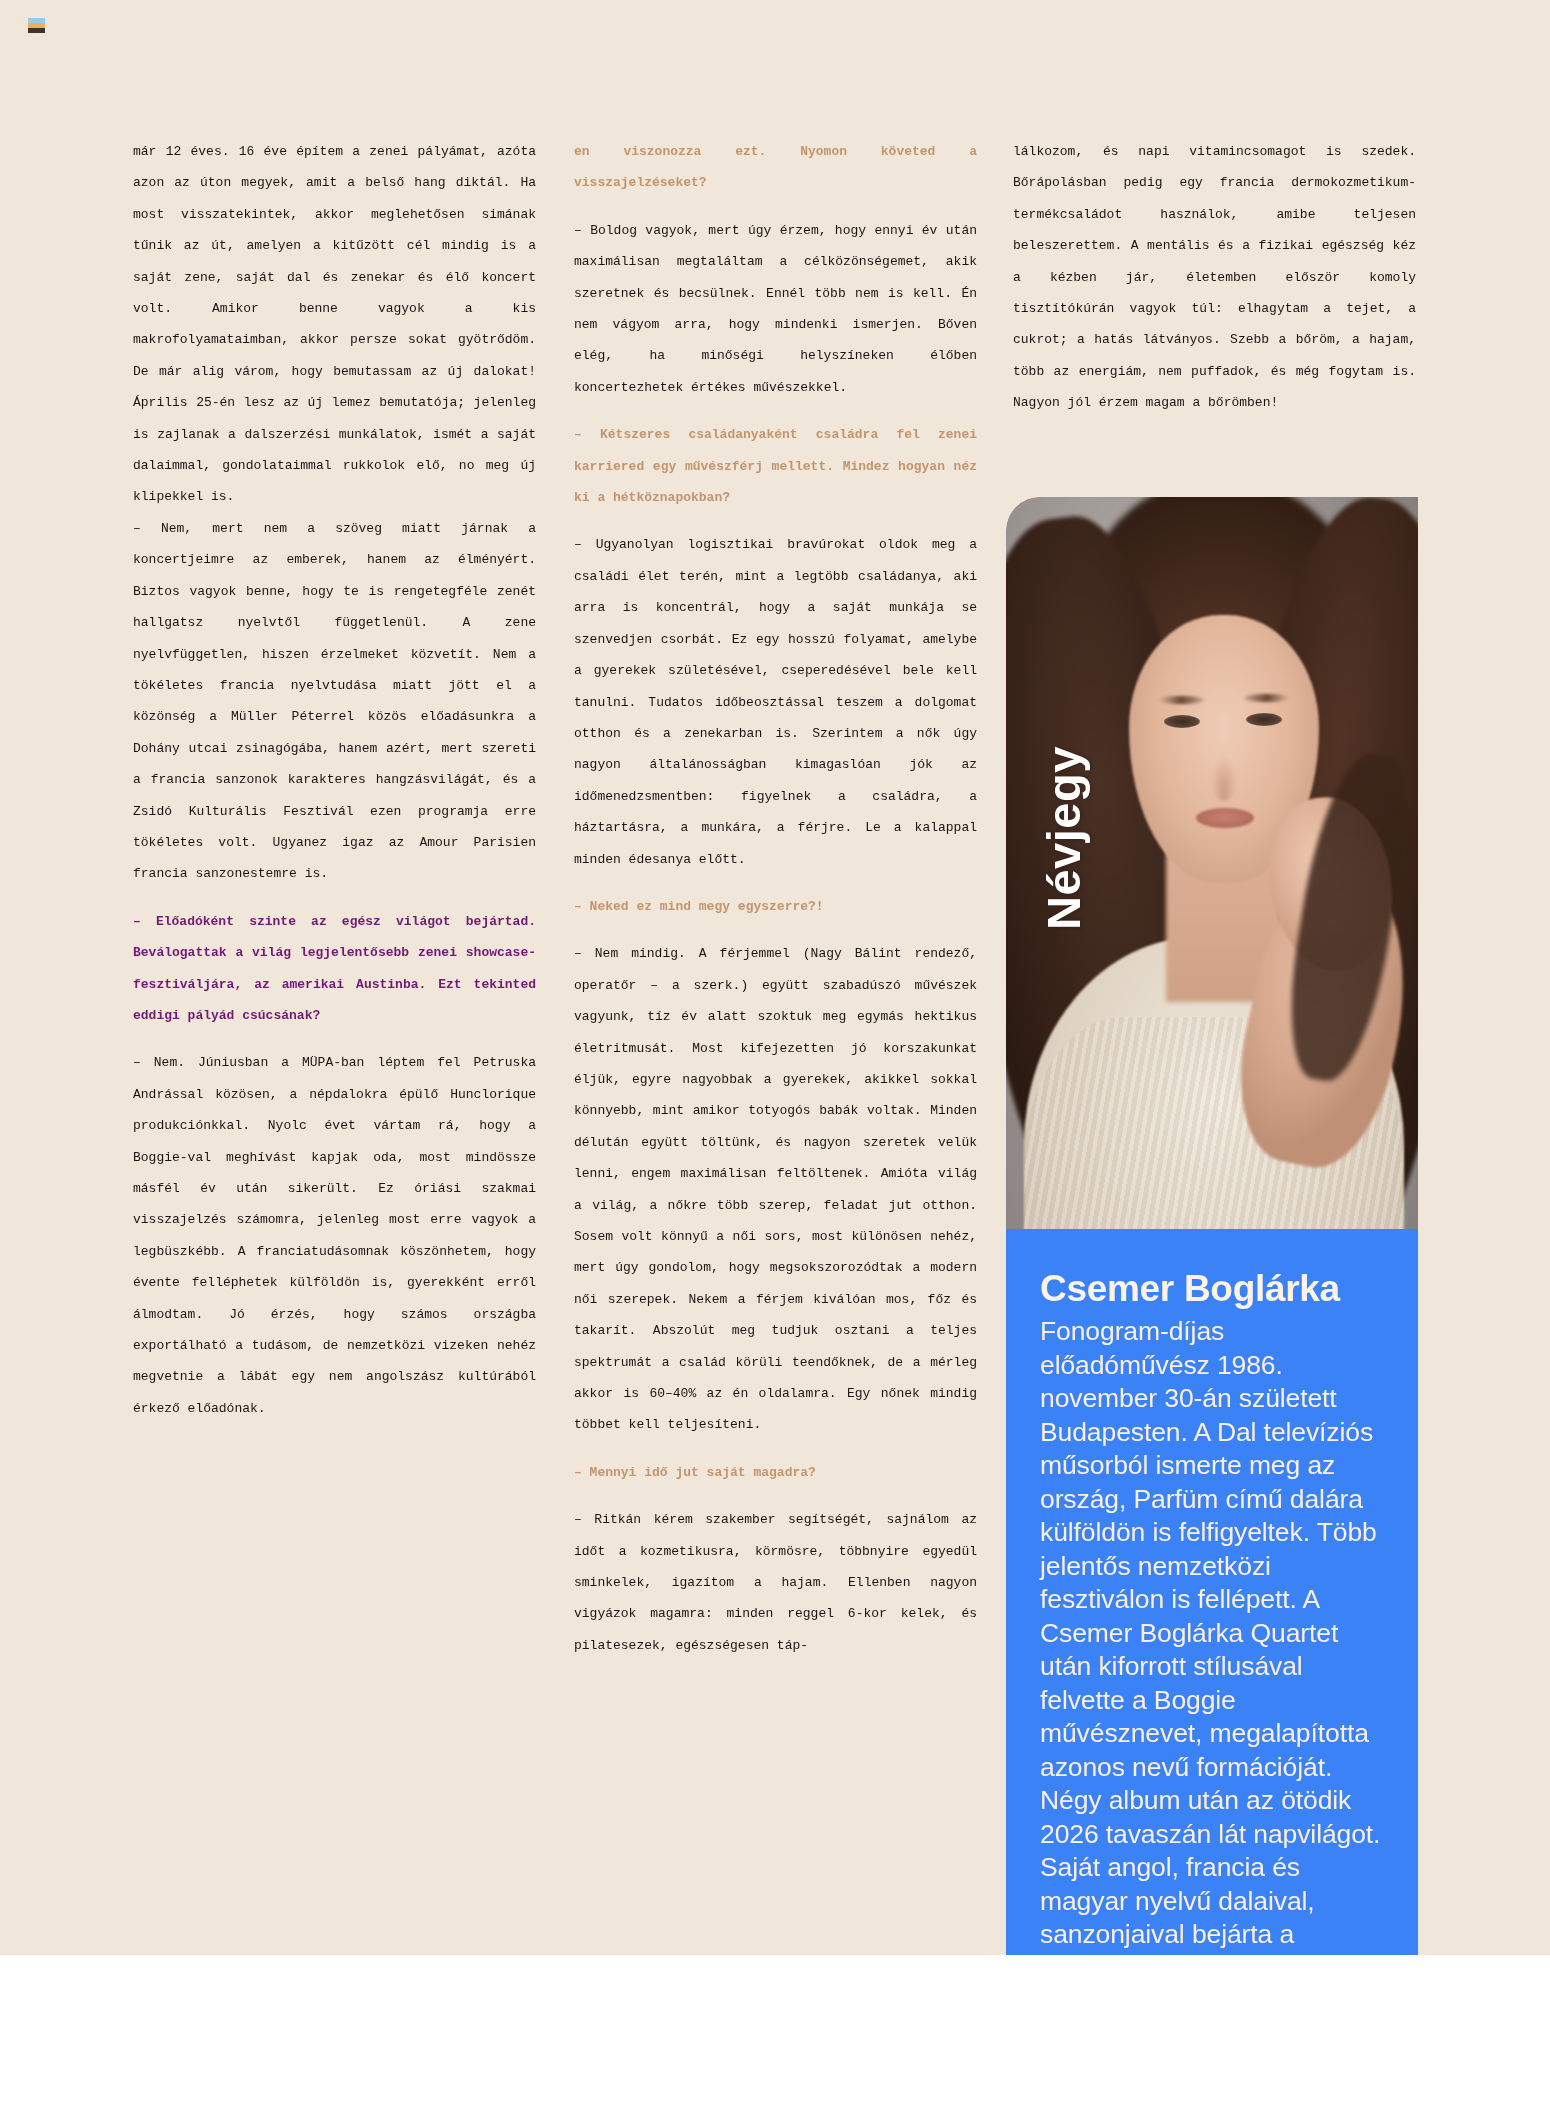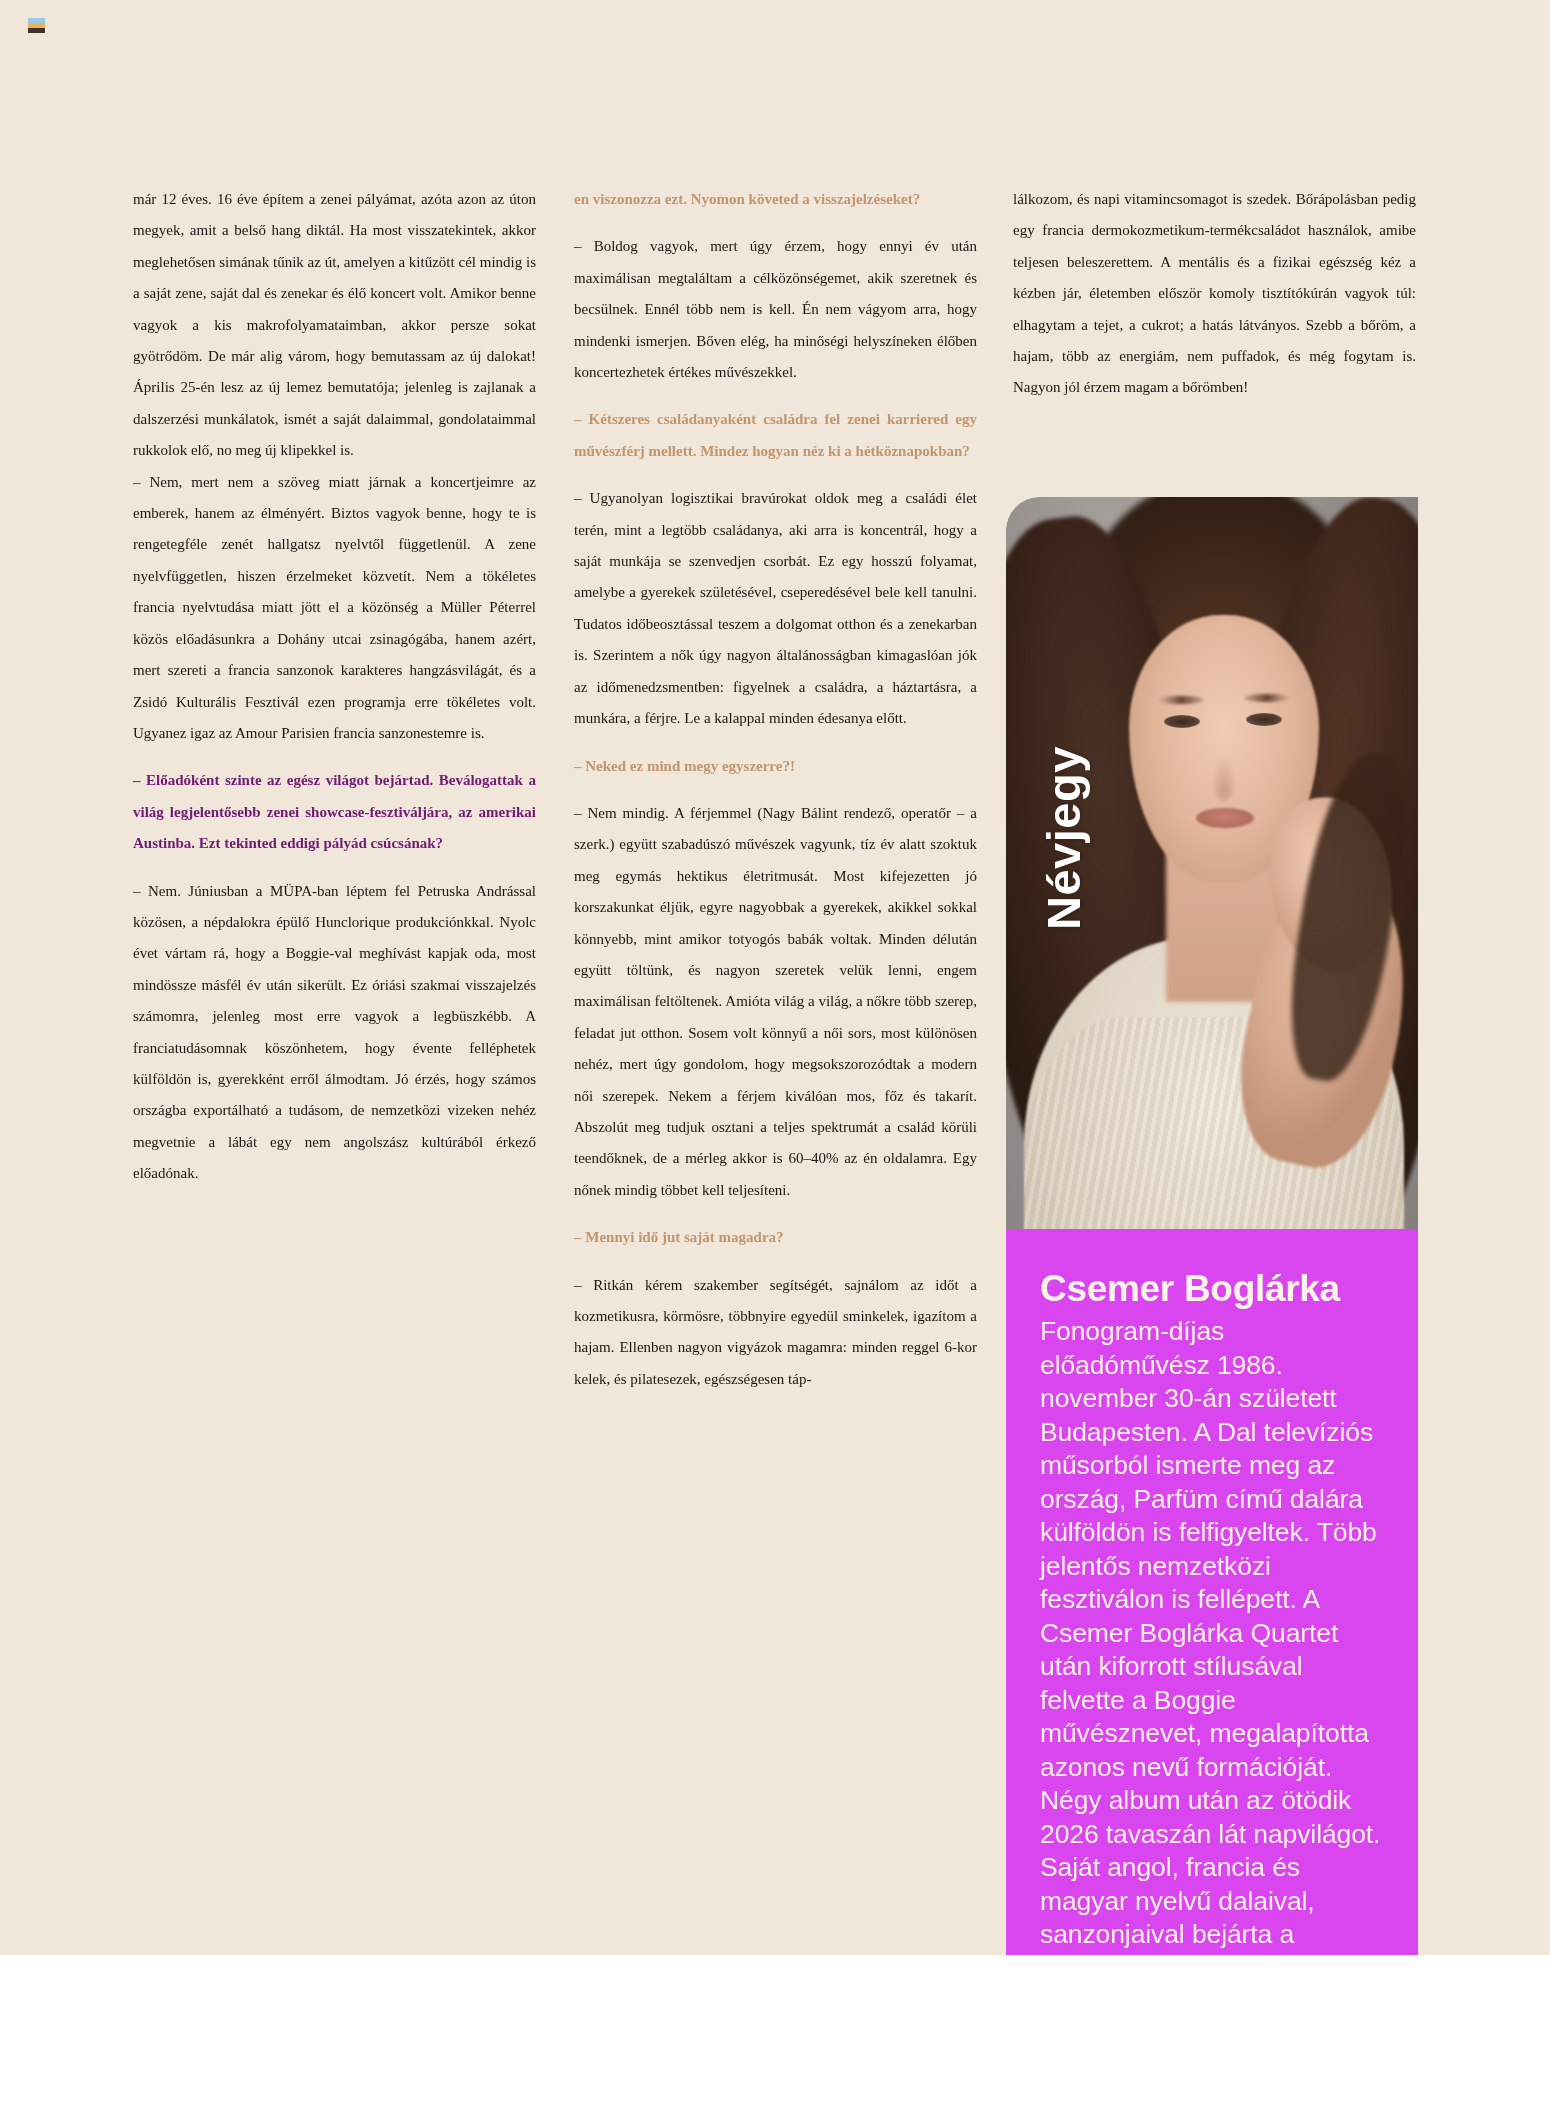--- a/index.html
+++ b/index.html
@@ -24,25 +24,24 @@
     position:absolute;left:28px;top:18px;width:17px;height:15px;
     background:linear-gradient(to bottom,#8fc8e8 0 33%, #f0a84a 33% 66%, #2a2018 66% 100%);
     opacity:.9;
   }
 
   
   .col{
     position:absolute;
     text-align:justify;
     color:#1b1512;
-    font-size:15px;
+    font-size:13px;
     line-height:31.4px;
-    font-family:Liberation Serif, serif;
+    font-family:Liberation Mono, monospace;
     hyphens:none;
-    margin-top:48px;
   }
   .col p{margin:0 0 0 0;text-indent:0;}
   .q{
     color:#c2956d;
     font-weight:bold;
     display:block;
     margin:16px 0 16px 0;
     text-align:justify;
   }
   .col-1{left:133px;top:136px;width:403px;}
@@ -282,21 +281,21 @@
       <div class="ph-vign"></div>
 
       <div class="nevjegy-holder">
         <div class="nevjegy">Névjegy</div>
       </div>
 
       <div class="photo-credit">Fotó: Bodogán Sándor</div>
     </div>
   </div>
 
-  <div class="bio" style="background: #d946ef;">
+  <div class="bio" style="background: #3b82f6;">
     <h2>Csemer Boglárka</h2>
     <p>Fonogram-díjas előadóművész 1986. november 30-án született Budapesten. A Dal televíziós műsorból ismerte meg az ország, Parfüm című dalára külföldön is felfigyeltek. Több jelentős nemzetközi fesztiválon is fellépett. A Csemer Boglárka Quartet után kiforrott stílusával felvette a Boggie művésznevet, megalapította azonos nevű formációját. Négy album után az ötödik 2026 tavaszán lát napvilágot. Saját angol, francia és magyar nyelvű dalaival, sanzonjaival bejárta a világot. Petruska Andrással Hunclorique népzenei formációt alapított. Boldog házasságban él, két kislány édesanyja.</p>
   </div>
 
   <div class="footer">
     
     
     
   </div>
 

